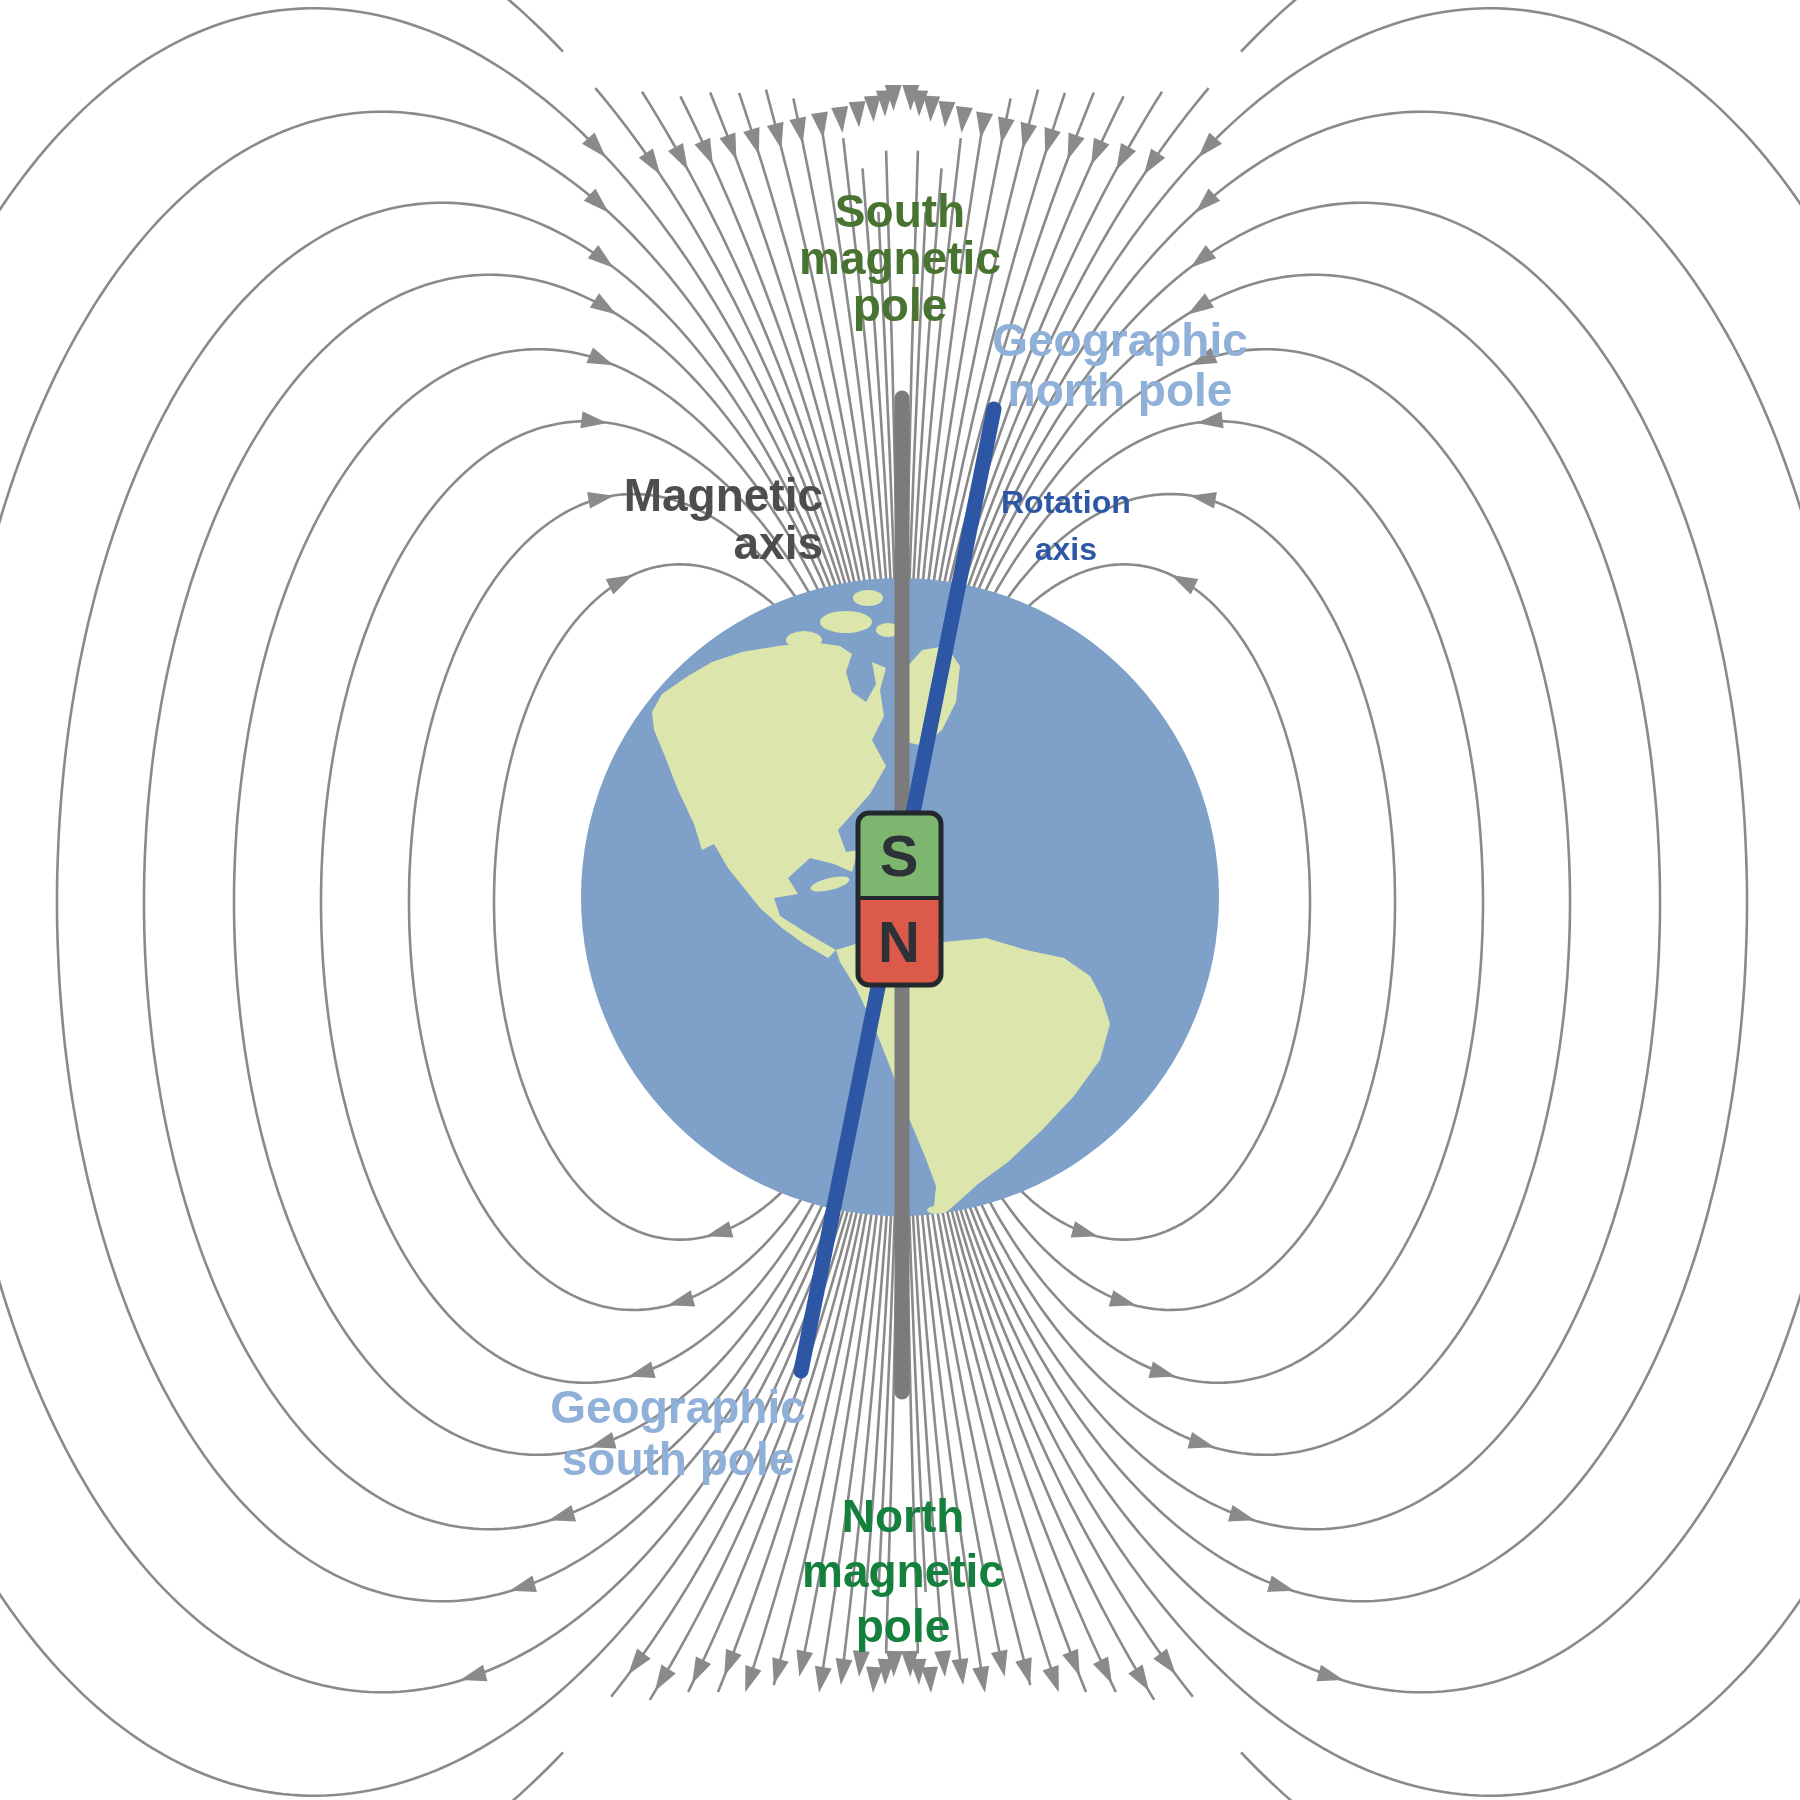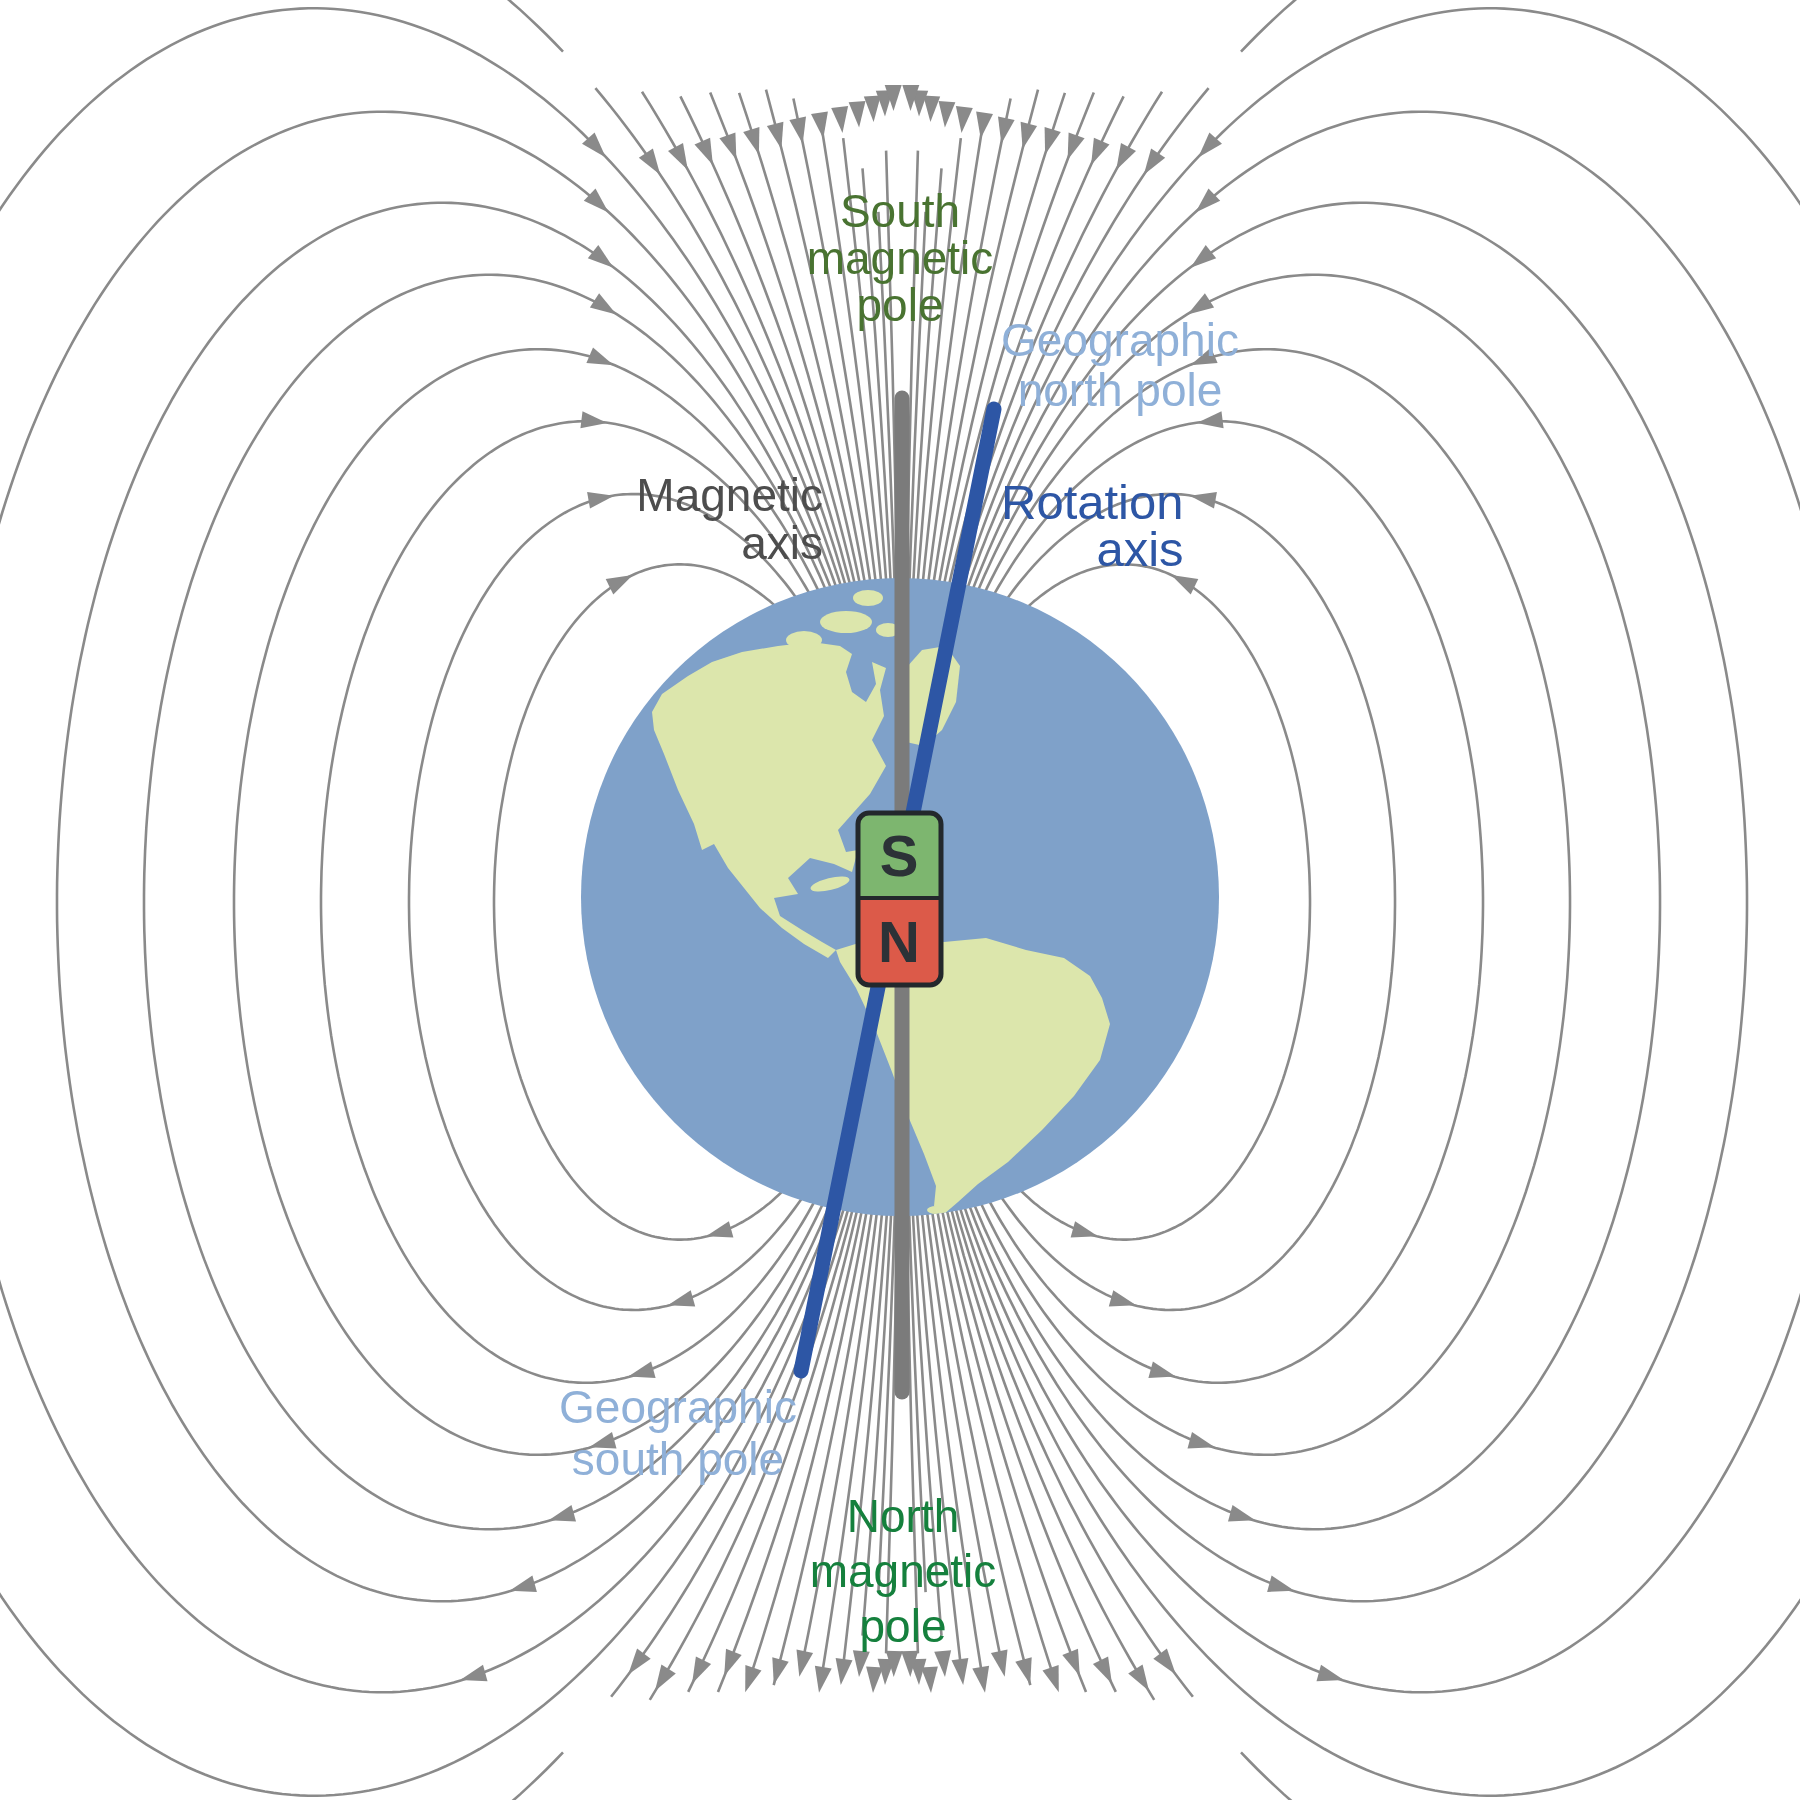--- a/index.html
+++ b/index.html
@@ -1,23 +1,23 @@
 <!DOCTYPE html>
 <html><head>
 <meta charset="utf-8">
 <style>
   html,body{margin:0;padding:0;background:#ffffff;}
   .stage{position:relative;width:1800px;height:1800px;background:#ffffff;overflow:hidden;
          font-family:"Liberation Sans","DejaVu Sans",sans-serif;}
   #scene{position:absolute;left:0;top:0;width:1800px;height:1800px;}
-  .lbl{position:absolute;font-weight:400;white-space:pre-line;z-index:3;letter-spacing:0px;}
+  .lbl{position:absolute;font-weight:700;white-space:pre-line;z-index:3;letter-spacing:0px;}
   #lbl-smp{left:900px;top:188px;transform:translateX(-50%);text-align:center;font-size:46px;line-height:47px;}
   #lbl-gnp{left:1120px;top:315px;transform:translateX(-50%);text-align:center;font-size:46px;line-height:50px;}
   #lbl-max{right:977px;top:471px;text-align:right;font-size:46px;line-height:48px;}
-  #lbl-rax{left:1001px;top:479px;text-align:right;font-size:49px;line-height:47px;}
+  #lbl-rax{left:1001px;top:479px;text-align:center;font-size:32px;line-height:47px;}
   #lbl-gsp{left:678px;top:1381px;transform:translateX(-50%);text-align:center;font-size:46px;line-height:52px;}
   #lbl-nmp{left:903px;top:1489px;transform:translateX(-50%);text-align:center;font-size:46px;line-height:55px;}
   .magnet-letter{font-weight:700;font-size:58px;}
 </style>
 </head>
 <body>
 
 <div class="stage">
 
   <svg id="scene" viewBox="0 0 1800 1800" xmlns="http://www.w3.org/2000/svg">

